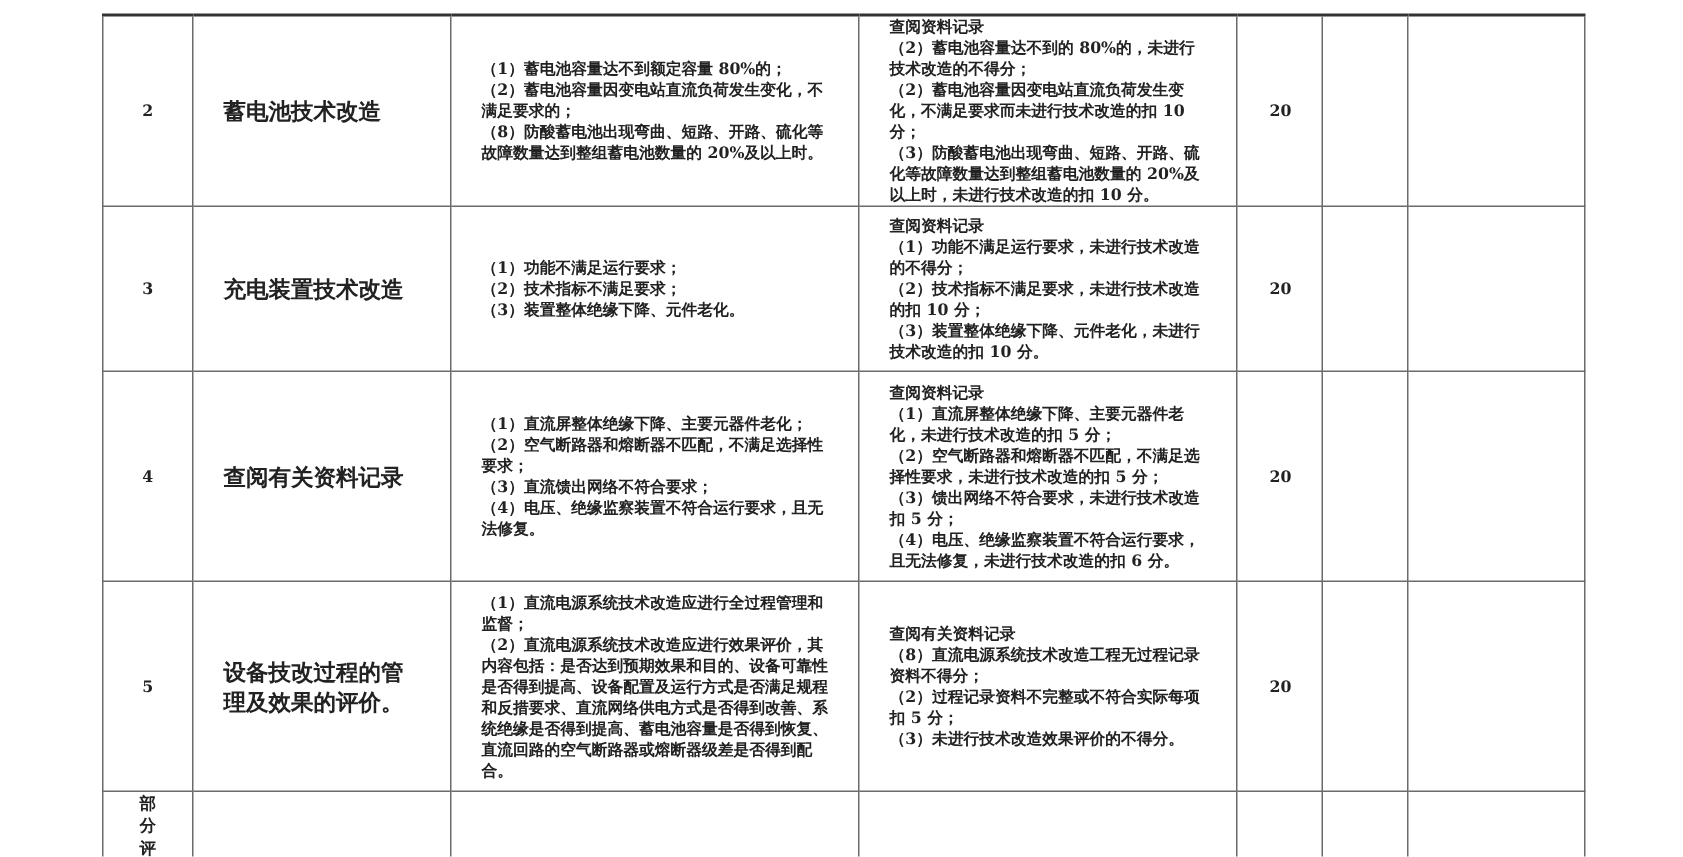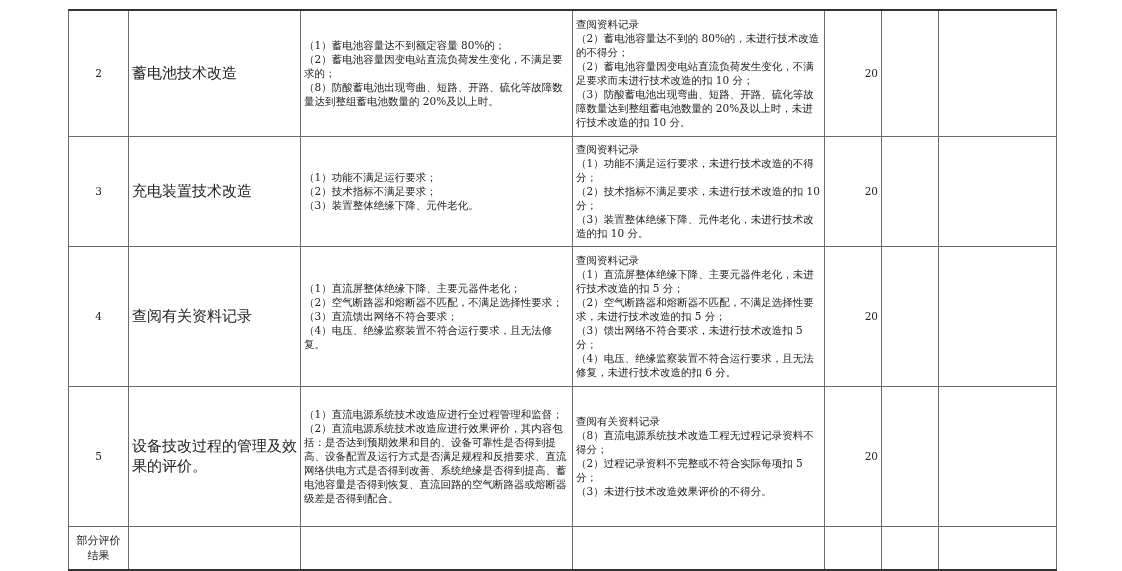--- a/index.html
+++ b/index.html
@@ -6,23 +6,24 @@
   body { width: 1122px; height: 571px; position: relative; overflow: hidden;
          font-family: "DejaVu Serif", "Liberation Serif", serif; color: #222; }
   table.eval {
     position: absolute; left: 68px; top: 9px;
     border-collapse: collapse; table-layout: fixed;
     width: 989px;
     font-size: 10.5px; line-height: 14px;
   }
   table.eval td {
     border: 1.5px solid #6b6b6b;
-    padding: 0 3px;
+    padding: 0 20px;
     vertical-align: middle;
     word-break: break-all;
+    font-weight: bold;
   }
   table.eval tr:first-child td { border-top: 2px solid #333; }
   table.eval tr:last-child td { border-bottom: 2px solid #333; }
   td.c-no { text-align: center; }
   td.c-item { padding-left: 8px; font-size: 15px; line-height: 20px; }
   td.c-score { text-align: right; }
   td.c-std, td.c-method { text-align: left; }
   .line { display: block; }
   td.c-label { text-align: center; font-size: 11px; line-height: 15px; padding: 0 2px; }
   td.dark-left { border-left: 1.5px solid #111; }

